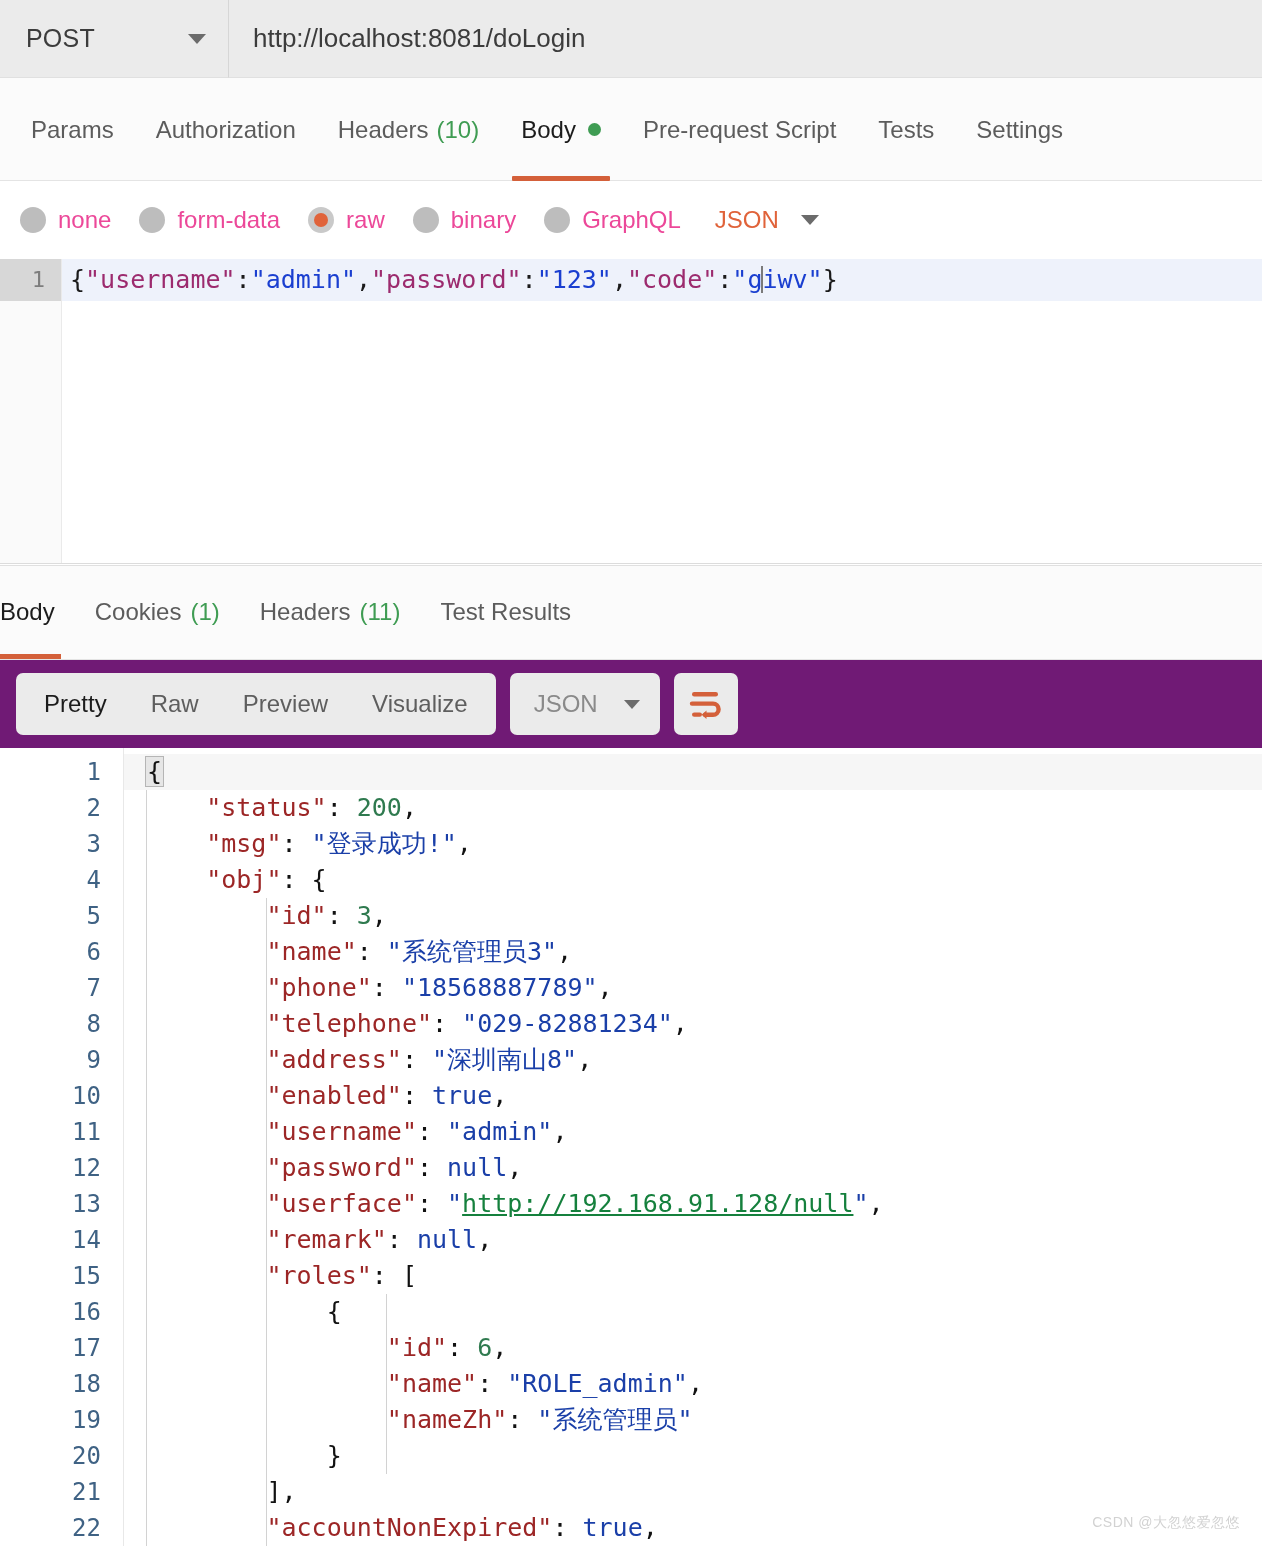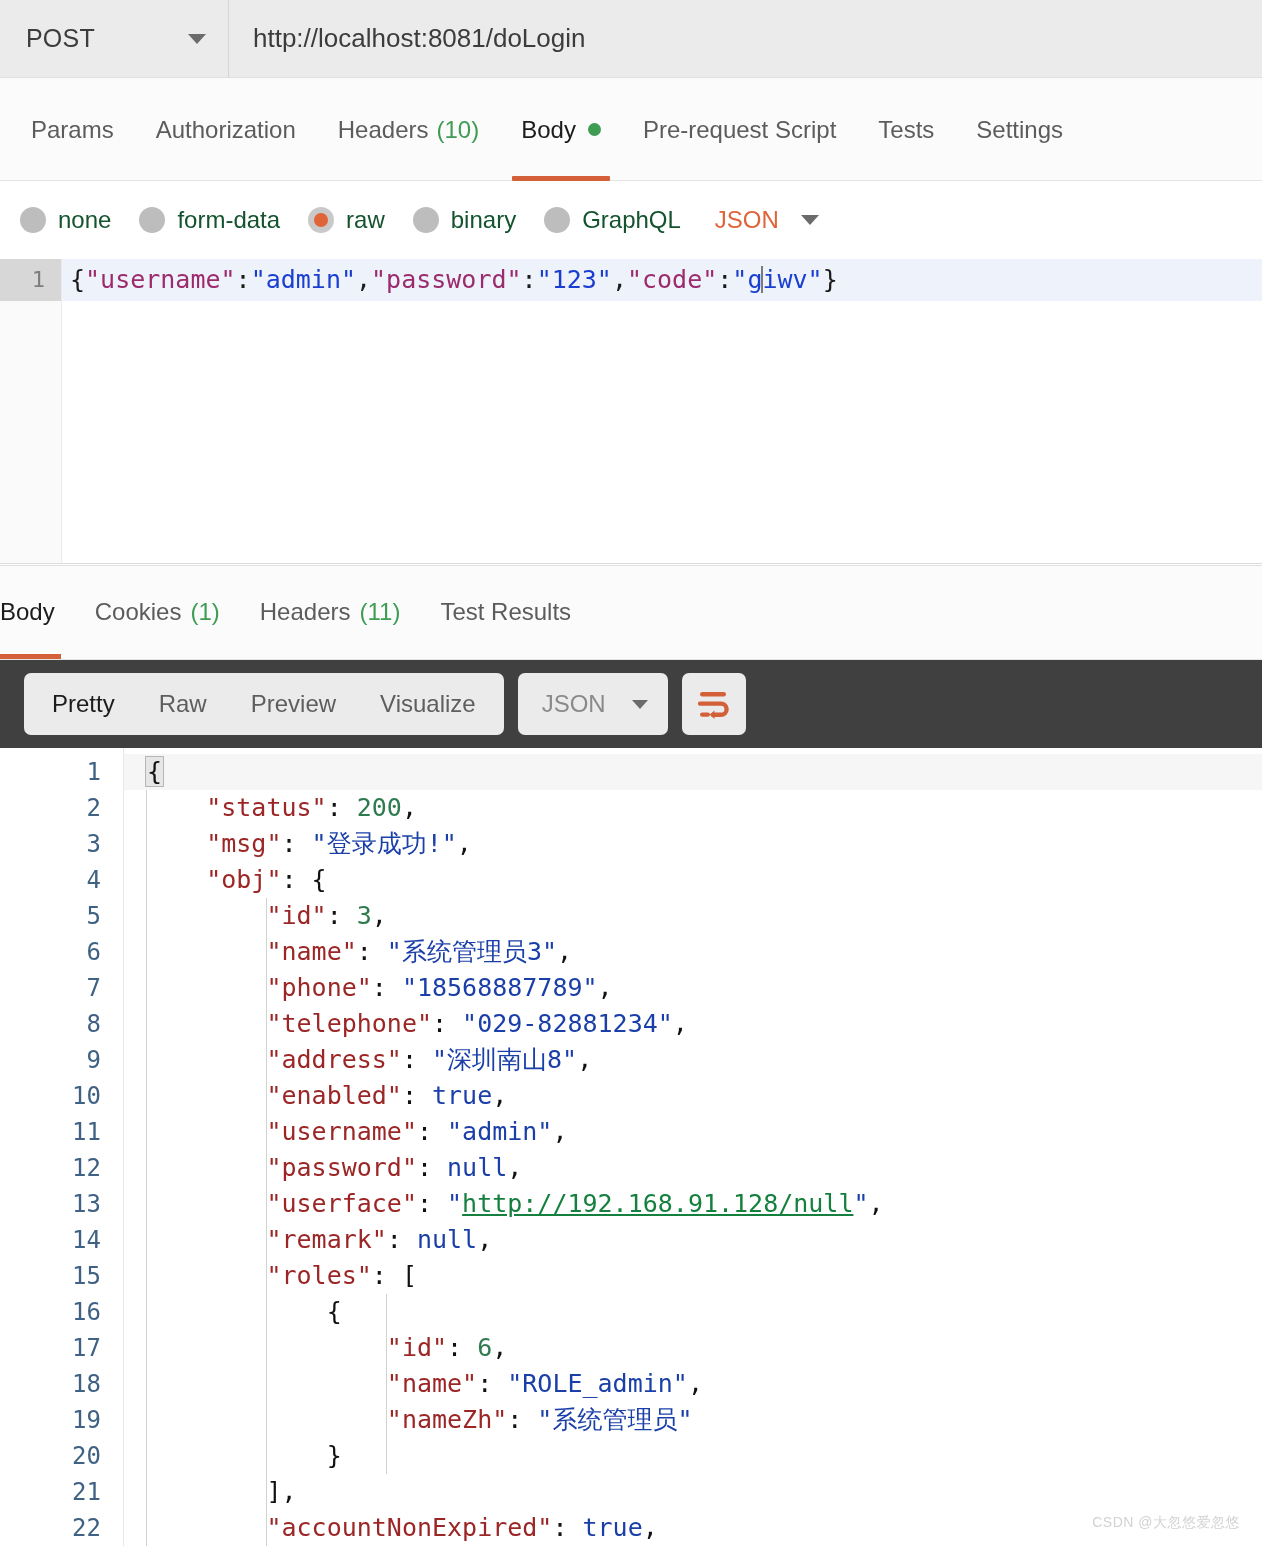--- a/index.html
+++ b/index.html
@@ -71,21 +71,21 @@
   .radio-dot {
     width: 26px; height: 26px; border-radius: 50%;
     background: #bdbdbd; margin-right: 12px; flex: none;
     display: flex; align-items: center; justify-content: center;
   }
   .radio-dot.selected { background: #c9c9c9; }
   .radio-dot.selected::after {
     content: ""; width: 14px; height: 14px; border-radius: 50%;
     background: #e0633a;
   }
-  .radio-label { font-size: 24px; color: #14532d; }
+  .radio-label { font-size: 24px; color: #ec4899; }
   .json-select {
     display: flex; align-items: center; cursor: pointer; margin-left: 6px;
   }
   .json-select .jtext { font-size: 24px; color: #e0633a; margin-right: 22px; }
   .json-select .jcaret {
     width: 0; height: 0; border-left: 9px solid transparent;
     border-right: 9px solid transparent; border-top: 10px solid #6b6b6b;
   }
 
   
@@ -132,21 +132,21 @@
   .resp-tab.active { color: #1c1c1c; }
   .resp-tab .count { color: #3f9c53; margin-left: 9px; }
   .resp-tab.active::after {
     content: ""; position: absolute; left: 16px; right: 14px; bottom: 0;
     height: 5px; background: #d4603a;
   }
 
   
   .resp-toolbar {
     position: absolute; left: 0; top: 660px; width: 1262px; height: 88px;
-    display: flex; align-items: center; background: #404040; padding-left: 24px;
+    display: flex; align-items: center; background: #701a75; padding-left: 16px;
   }
   .pill-group {
     background: #ebebeb; border-radius: 7px; height: 62px;
     display: flex; align-items: center; padding: 0 6px;
   }
   .pill-item {
     height: 62px; display: flex; align-items: center; padding: 0 22px;
     font-size: 24px; color: #5e5e5e; cursor: pointer; white-space: nowrap;
   }
   .pill-item.active { color: #1c1c1c; }

